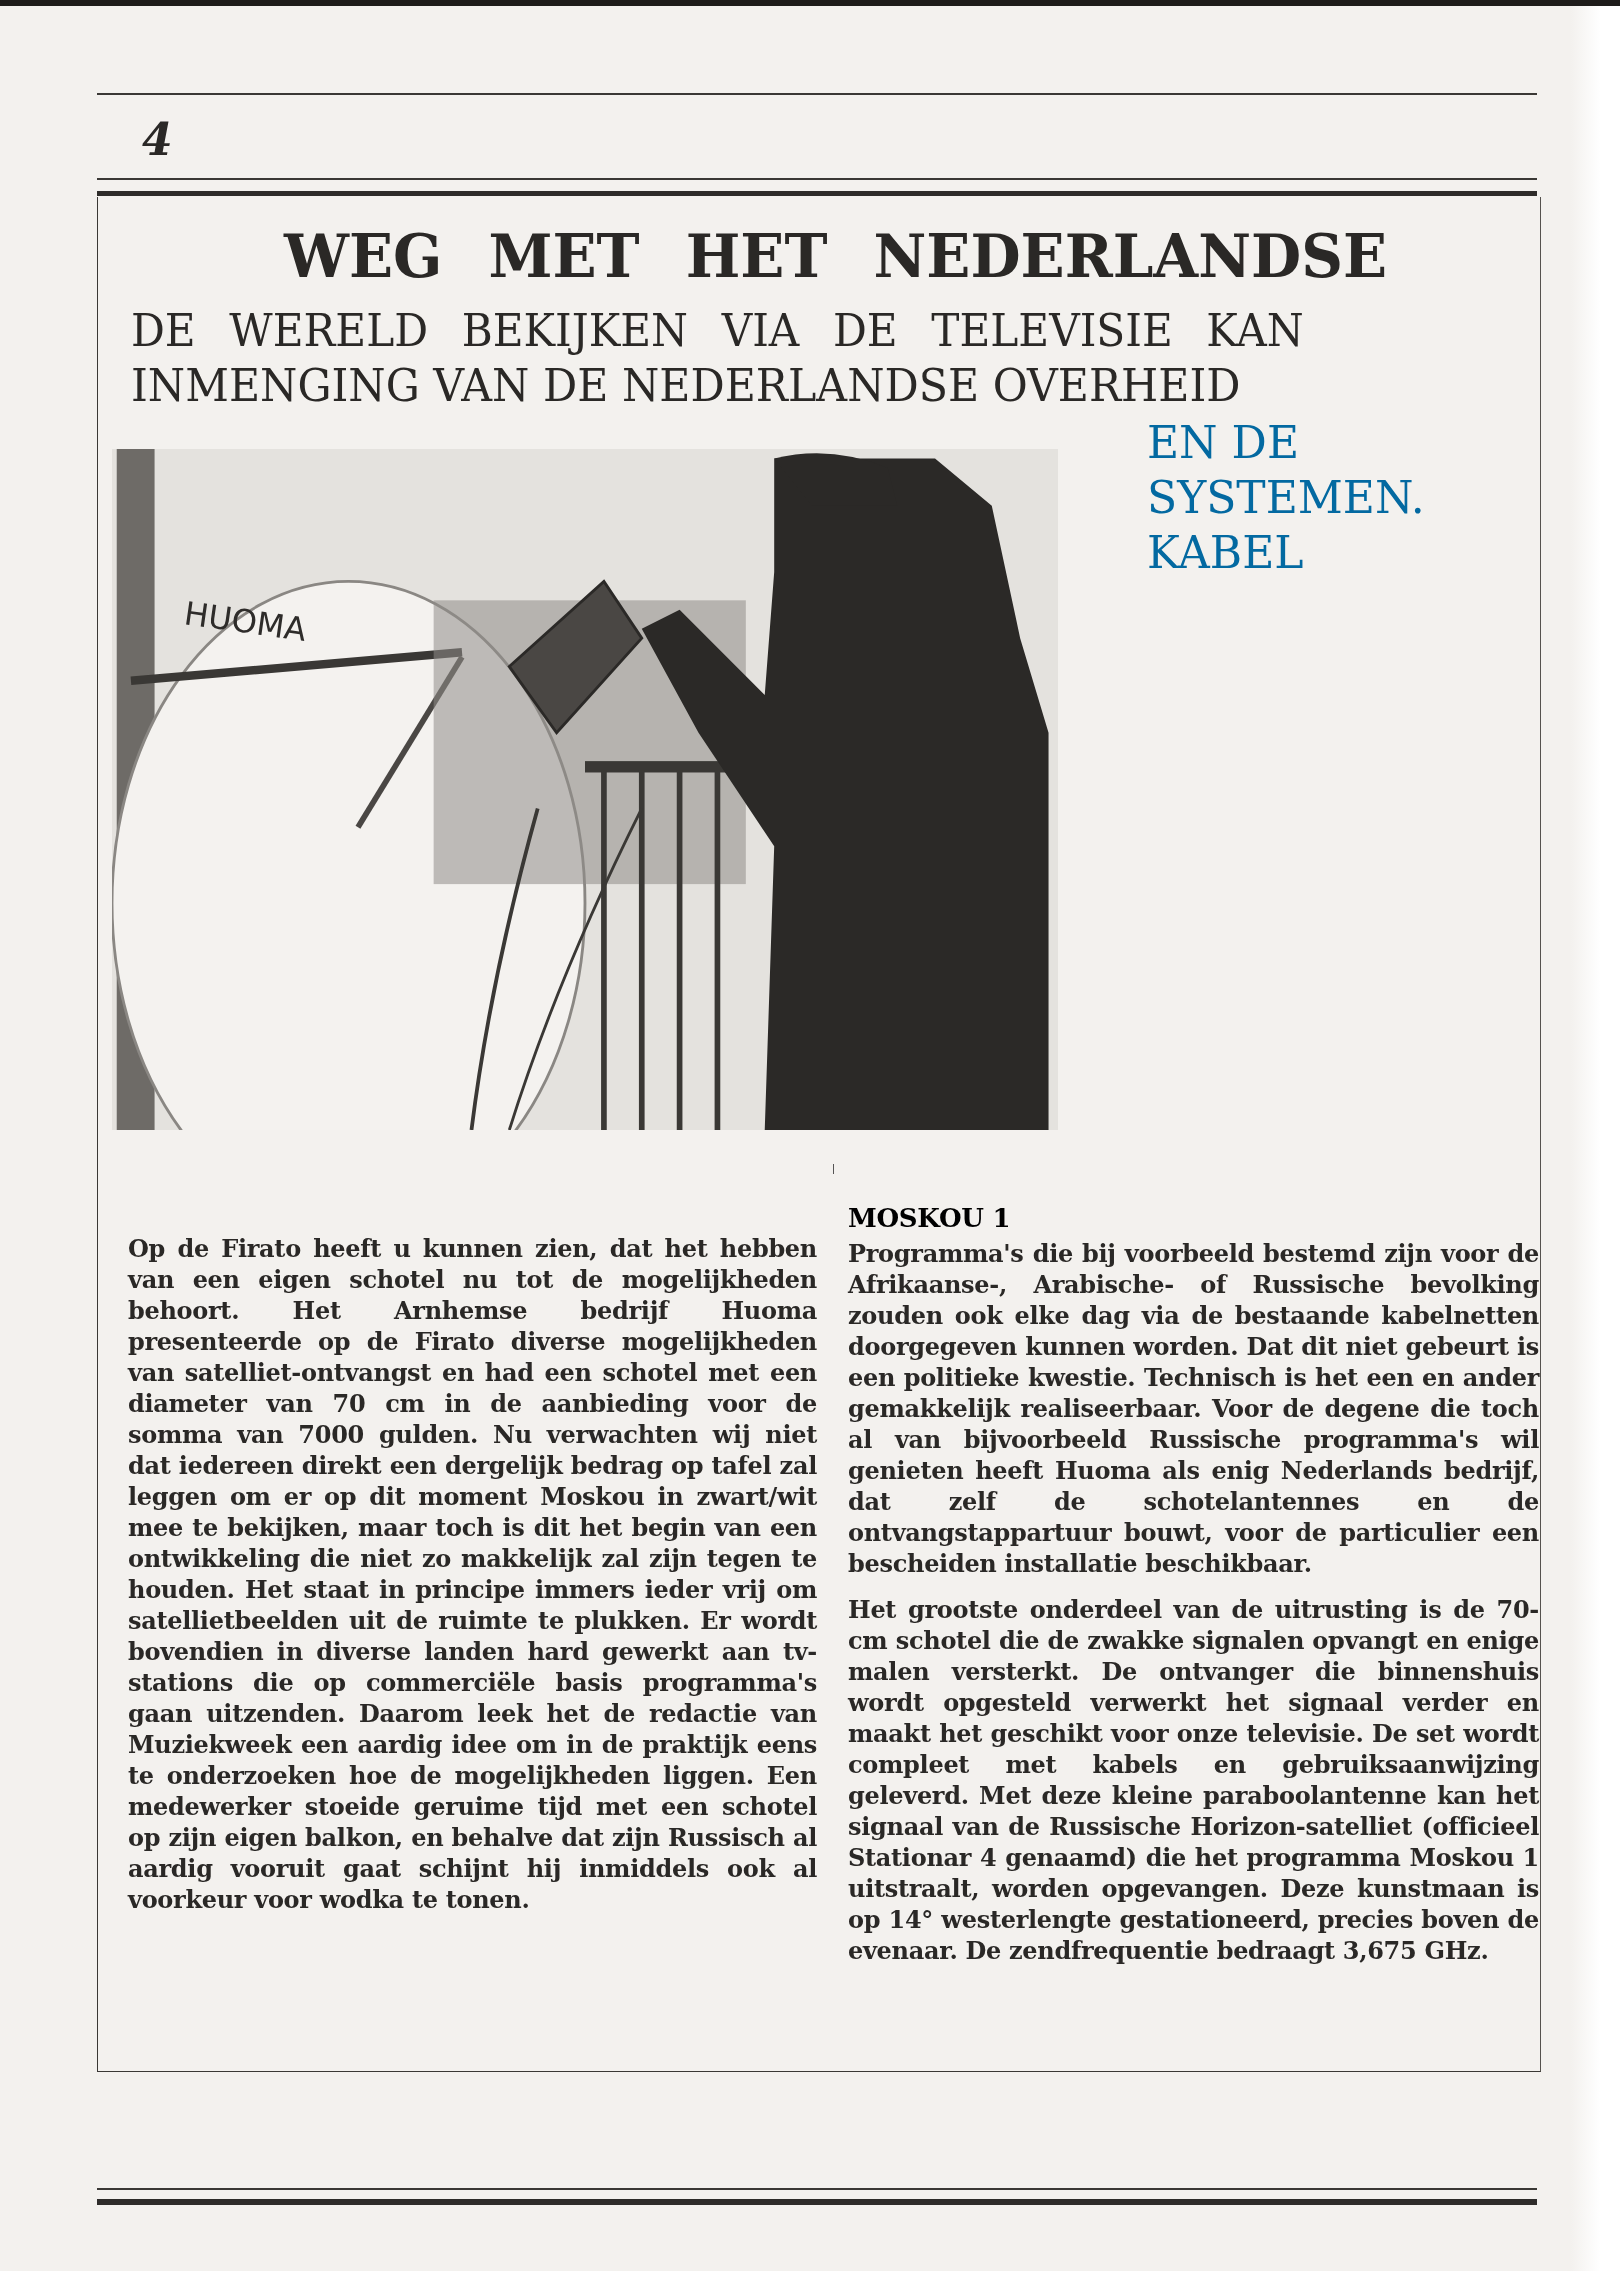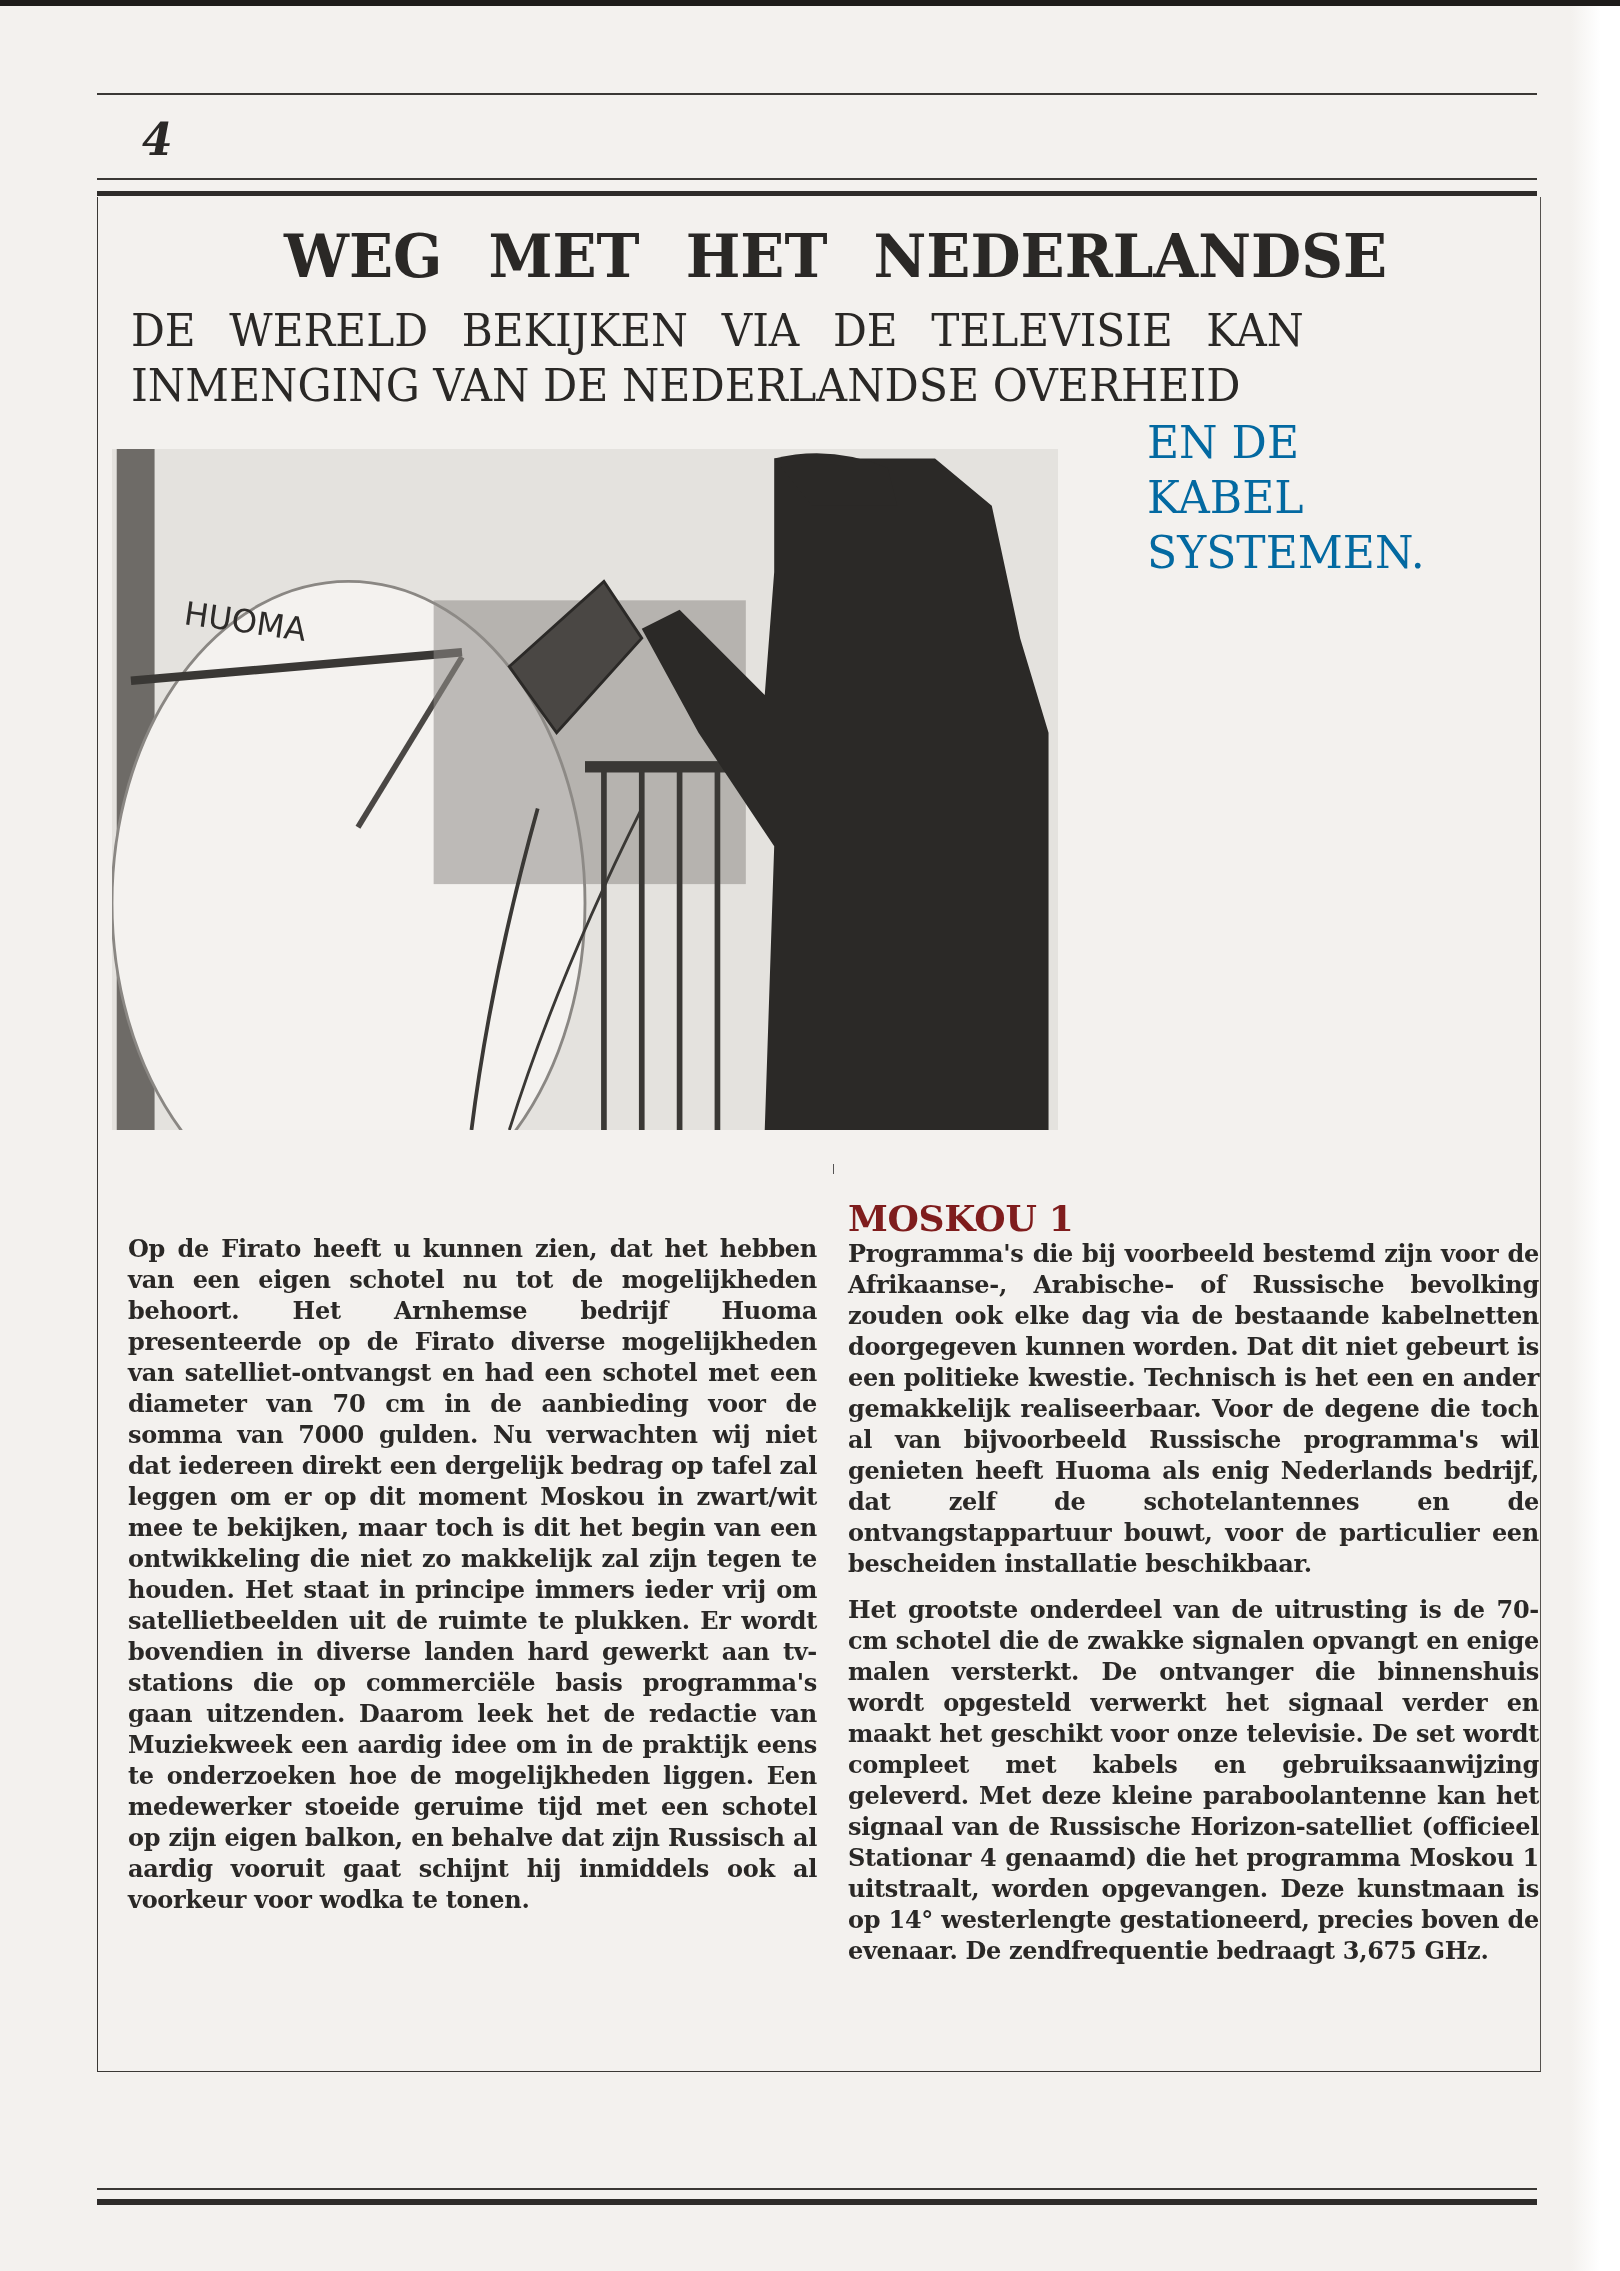--- a/index.html
+++ b/index.html
@@ -49,22 +49,22 @@
   .col-rule { position:absolute; left:833px; top:1164px; width:0.9px; height:9.5px; background:#555; }
   .body-text {
     position:absolute; font-family:"DejaVu Serif", serif; font-size:24px;
     line-height:31px; color:#2a2826; text-align:justify; font-weight:bold;
     letter-spacing:-0.3px;
   }
   .body-text p { margin:0; }
   .left-col { left:128px; top:1233px; width:689px; }
   .right-col { left:848px; top:1200px; width:691px; }
   .section-head {
-    font-family:"DejaVu Serif", serif; font-weight:bold; font-size:36px;
-    line-height:36px; margin:0 0 1.9px 0; color:#7f1d1d;
+    font-family:"DejaVu Serif", serif; font-weight:bold; font-size:26px;
+    line-height:36px; margin:0 0 1.9px 0; color:#000000;
   }
   .para-gap { margin-top:15px !important; }
   .ghost {
     position:absolute; font-family:"DejaVu Serif", serif; color:#d8d6d2; font-size:38px;
     white-space:nowrap; pointer-events:none;
   }
 </style>
 </head>
 <body>
 
@@ -80,22 +80,22 @@
 
 <div class="frame"></div>
 
 <article>
   <h1 class="headline" style="margin:0;">WEG MET HET NEDERLANDSE</h1>
   <div class="sub sub1">DE WERELD BEKIJKEN VIA DE TELEVISIE KAN</div>
   <div class="sub sub2">INMENGING VAN DE NEDERLANDSE OVERHEID</div>
 
   <div class="side-head">
     <div>EN DE</div>
+    <div>SYSTEMEN.</div>
     <div>KABEL</div>
-    <div>SYSTEMEN.</div>
   </div>
 
   <figure class="photo" style="margin:0;">
     <svg viewBox="0 0 1000 720" preserveAspectRatio="none">
       <rect x="0" y="0" width="1000" height="720" fill="#e4e2de"></rect>
 
       <rect x="5" y="0" width="40" height="720" fill="#6e6b67"></rect>
 
       <ellipse cx="250" cy="480" rx="250" ry="340" fill="#f4f2ef" stroke="#8a8783" stroke-width="3"></ellipse>
       <text x="75" y="185" font-family="DejaVu Sans, sans-serif" font-size="34" fill="#2e2c2a" transform="rotate(8 75 185)">HUOMA</text>

